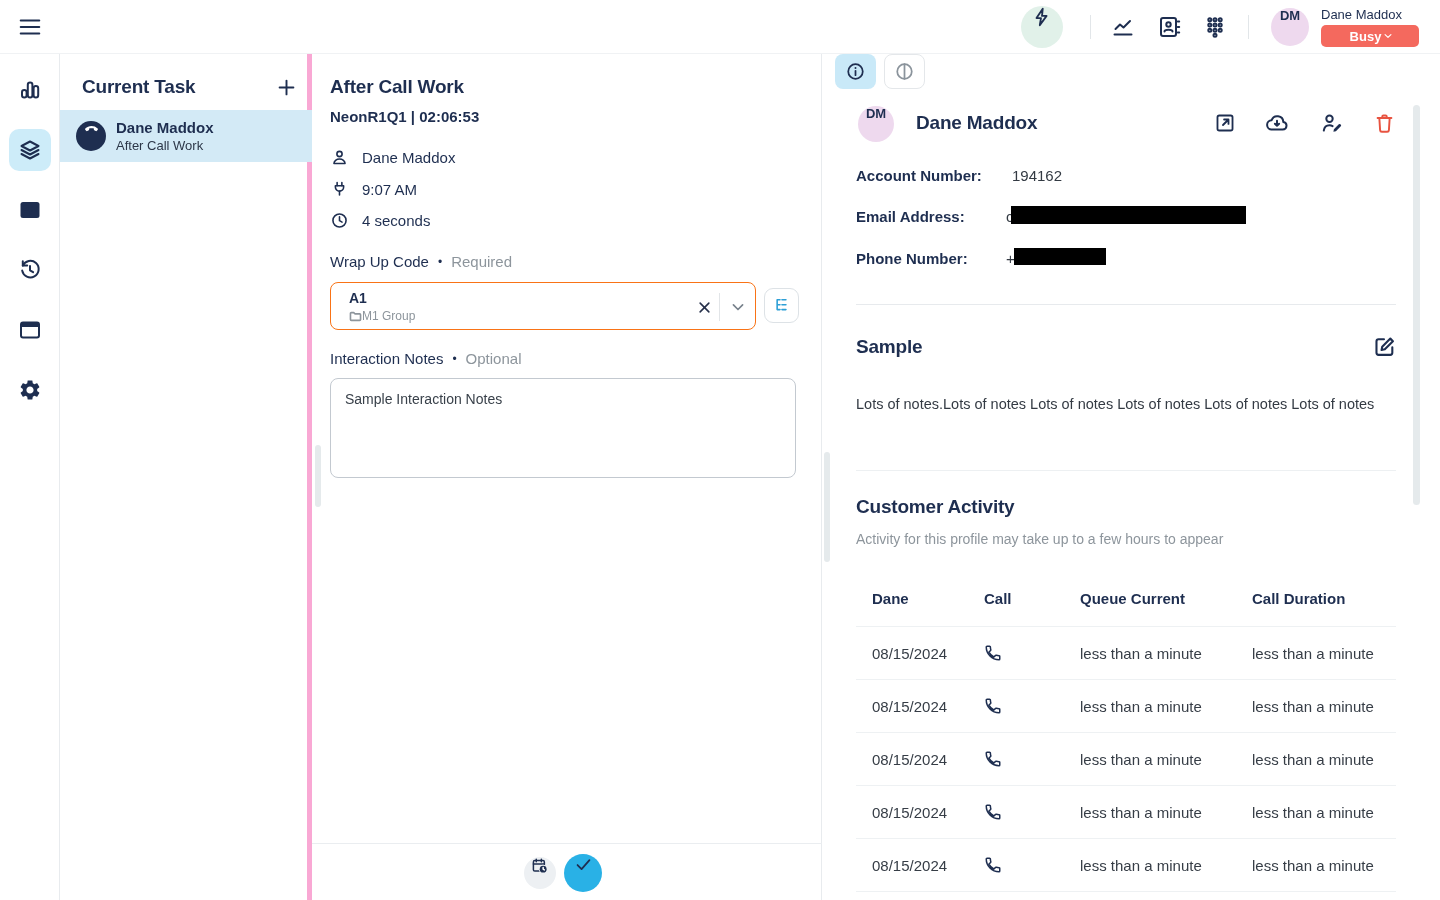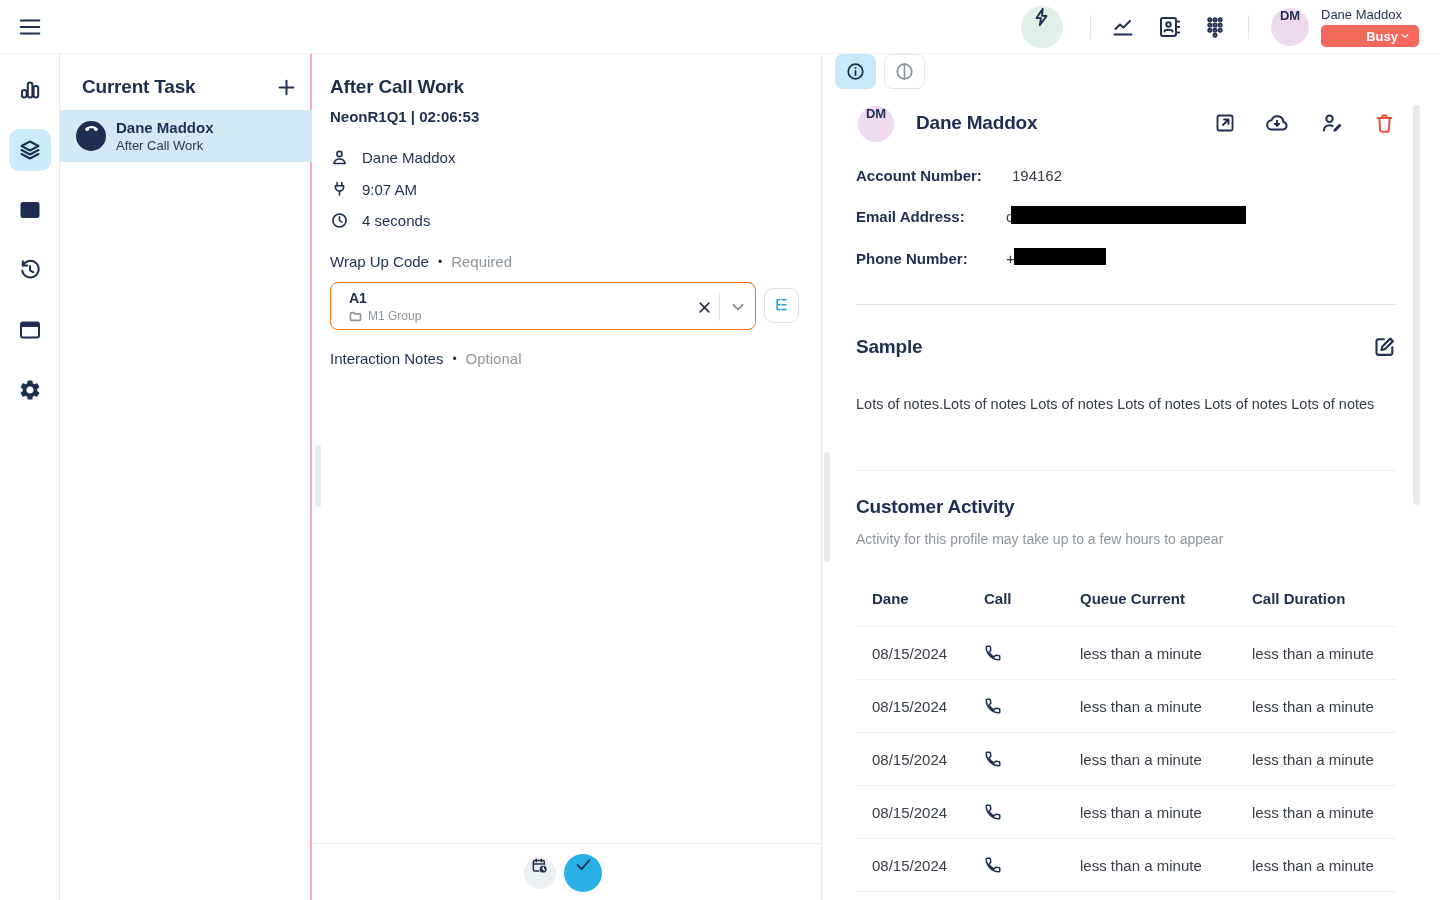--- a/index.html
+++ b/index.html
@@ -15,21 +15,21 @@
   .ic .sw{stroke:#fff;fill:none}
   .ic .bgf{fill:#edf0f3;stroke:none}
   .topbar{position:absolute;left:0;top:0;width:1440px;height:54px;background:#fff;border-bottom:1px solid #f0f2f4;z-index:5}
   .cbtn{display:flex;align-items:center;justify-content:center}
   .vdiv{width:1px;height:24px;background:#e2e6e9}
   .circle{border-radius:50%;display:flex;align-items:flex-start;justify-content:center}
   .avatar{background:var(--avatar_pink_bg,#eed9ee);color:var(--navy);font-weight:700;font-size:13px}
   .sidebar{position:absolute;top:54px;left:0;width:60px;height:846px;background:#fff;border-right:1px solid #e8ebee;z-index:4}
   .navbtn{position:absolute;left:18px;width:24px;height:24px;color:var(--navy)}
   .nav-active-bg{position:absolute;left:9px;top:75px;width:42px;height:42px;border-radius:10px;background:var(--active_nav_bg,#cdecf9)}
-  .panel1{position:absolute;top:54px;left:60px;width:252px;height:846px;background:#fff;border-right:2px solid #f9a8d4}
+  .panel1{position:absolute;top:54px;left:60px;width:252px;height:846px;background:#fff;border-right:5px solid #f9a8d4}
   .panel2{position:absolute;top:54px;left:312px;width:510px;height:846px;background:#fff;border-right:1px solid #e8ebee}
   .panel3{position:absolute;top:54px;left:822px;width:618px;height:846px;background:#fff}
   .h1{font-size:19px;font-weight:700;color:var(--navy);letter-spacing:-.2px}
   .lbl{font-size:15px;font-weight:400;color:var(--navy)}
   .body-txt{font-size:15px;color:var(--body_text,#333a43)}
   .muted{color:var(--muted_text,#8d959c)}
   .task-item{position:absolute;left:0;top:56px;width:252px;height:52px;background:var(--selected_task_bg,#d3eaf6);display:block;text-align:left}
   .meta-row{position:absolute;left:18px;display:flex;align-items:center;gap:13px;height:22px;color:var(--navy);font-size:15px}
   .select{position:absolute;left:18px;top:228px;width:426px;height:48px;border:1px solid #f97316;border-radius:8px;background:#fff}
   .treebtn{position:absolute;left:452px;top:234px;width:35px;height:35px;border:1px solid #dde2e6;border-radius:9px;display:flex;align-items:center;justify-content:center;color:var(--accent_cyan_deep,#2d9fd6);background:#fff}
@@ -39,21 +39,21 @@
   .tab.off{background:#fff;border:1px solid #e4e7ea;color:#8b949c}
   .field-lbl{position:absolute;left:34px;font-size:15px;font-weight:700;color:var(--navy)}
   .field-val{position:absolute;left:190px;font-size:15px;color:#333a43}
   .redact{position:absolute;background:#000}
   .hline{position:absolute;height:1px;background:#e7eaed}
   .thead{position:absolute;left:34px;top:536px;width:540px;display:flex;padding-left:16px;font-size:15px;font-weight:700;color:var(--navy)}
   .tbody{position:absolute;left:34px;top:572px;width:540px;border-top:1px solid #eef1f3}
   .trow{display:flex;align-items:center;height:53px;padding-left:16px;border-bottom:1px solid #eef1f3;font-size:15px;color:#363d46}
   .c-date{width:112px}.c-type{width:96px}.c-queue{width:172px}.c-call{flex:1}
   .thumb{position:absolute;border-radius:4px;background:#e5eaec}
-  .busy{position:absolute;left:1321px;top:25px;width:98px;height:22px;background:var(--status_busy,#f4695e);border-radius:5px;display:flex;align-items:center;justify-content:flex-end;padding:0 7px 0 12px;color:#fff;font-size:13px;font-weight:700}
+  .busy{position:absolute;left:1321px;top:25px;width:98px;height:22px;background:var(--status_busy,#f4695e);border-radius:5px;display:flex;align-items:center;justify-content:center;padding:0 7px 0 12px;color:#fff;font-size:13px;font-weight:700}
 </style>
 </head>
 <body>
 
 <div class="screen">
 
   <div class="topbar">
     <button class="abs cbtn" style="left:16px;top:14px;width:28px;height:26px;color:var(--navy)">
       <svg class="ic" width="26" height="26" viewBox="0 0 24 24">
           <path d="M3.5 6h17M3.5 12h17M3.5 18h17" stroke-width="2.3"></path>
@@ -203,21 +203,21 @@
     </div>
 
     <div class="abs" style="left:18px;top:199px;display:flex;align-items:center;gap:9px">
       <span class="lbl">Wrap Up Code</span>
       <span style="font-size:12px;color:var(--navy)">•</span>
       <span class="muted" style="font-size:15px">Required</span>
     </div>
 
     <div class="select">
       <span class="abs" style="left:18px;top:7px;font-size:14px;font-weight:700;color:var(--navy)">A1</span>
-      <span class="abs" style="left:18px;top:26px;display:flex;align-items:center;gap:6px">
+      <span class="abs" style="left:18px;top:26px;display:flex;align-items:center;gap:0">
         <svg class="ic muted" width="13" height="13" viewBox="0 0 16 16">
             <path d="M1.8 4.2a1 1 0 0 1 1-1h3l1.4 1.5h6a1 1 0 0 1 1 1v6.1a1 1 0 0 1-1 1H2.8a1 1 0 0 1-1-1z" stroke-width="1.4"></path>
           </svg>
         <span class="muted" style="font-size:12px">M1 Group</span>
       </span>
       <button class="abs cbtn" style="left:362px;top:13px;width:22px;height:22px;color:#26304a">
         <svg class="ic" width="19" height="19" viewBox="0 0 24 24">
             <path d="M6.5 6.5l11 11M17.5 6.5l-11 11"></path>
           </svg>
       </button>
@@ -232,20 +232,21 @@
       <svg class="ic" width="19" height="19" viewBox="0 0 24 24">
           <path d="M6.5 4.8v12.4M6.5 4.8h3.6M6.5 11h3.6M6.5 17.2h3.6M12.6 4.8h5M12.6 11h5M12.6 17.2h5" stroke-width="1.9"></path>
         </svg>
     </button>
 
     <div class="abs" style="left:18px;top:296px;display:flex;align-items:center;gap:9px">
       <span class="lbl">Interaction Notes</span>
       <span style="font-size:12px;color:var(--navy)">•</span>
       <span class="muted" style="font-size:15px">Optional</span>
     </div>
+    <textarea class="notes" style="">Sample Interaction Notes</textarea>
 
     <div class="abs" style="left:0;top:789px;width:510px;height:1px;background:#eaedf0"></div>
     <button class="abs circle" style="left:212px;top:803px;width:32px;height:32px;background:#edf0f3;color:var(--navy)">
       <svg class="ic" width="18" height="18" viewBox="0 0 24 24">
           <rect x="3.2" y="4.8" width="14.6" height="14" rx="1.8" stroke-width="1.8"></rect>
           <path d="M7 3v3.4M13.8 3v3.4M3.2 9.3h14.6" stroke-width="1.8"></path>
           <circle class="bgf" cx="16.2" cy="16.2" r="5.8"></circle>
           <circle class="f" cx="16.2" cy="16.2" r="4.6"></circle>
           <path class="sw" d="M16.2 13.9v2.4l1.6 1" stroke-width="1.3"></path>
         </svg>

